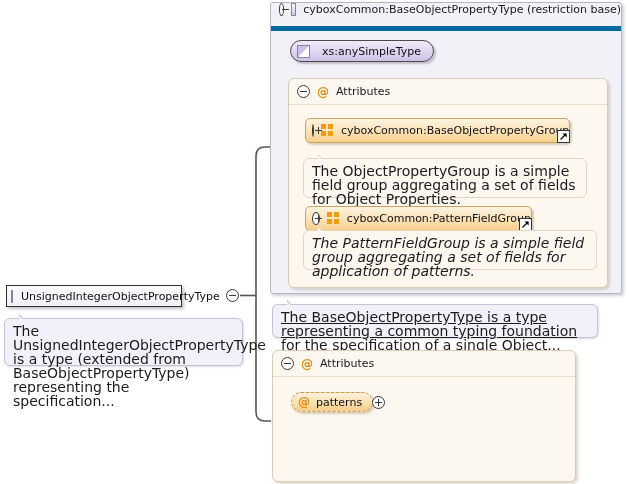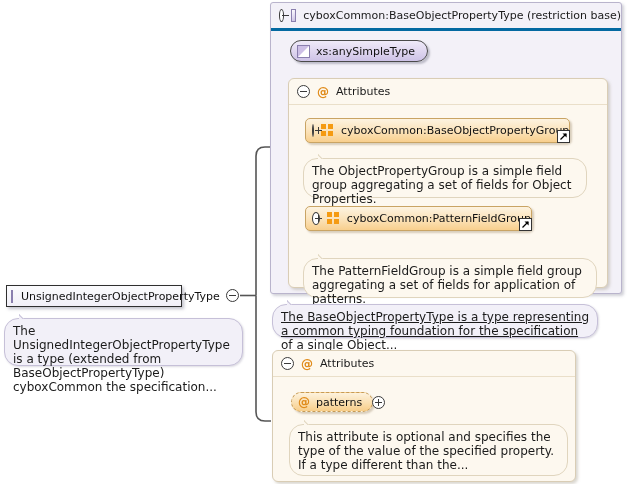--- a/index.html
+++ b/index.html
@@ -57,25 +57,25 @@
     border: 1px solid #b9b4cc;
     border-radius: 3px;
     box-sizing: border-box;
     box-shadow: 2px 2px 3px rgba(120,120,140,0.35);
   }
   .rest-header {
     position: absolute;
     left: 0; top: 0;
     width: 100%; height: 28px;
     display: flex;
-    align-items: center;
+    align-items: flex-start;
     gap: 7px;
     padding-left: 8px;
     box-sizing: border-box;
-    border-bottom: 3px solid #0369a1;
+    border-bottom: 5px solid #0369a1;
   }
   .type-swatch {
     width: 13px; height: 13px;
     background: linear-gradient(135deg,#ffffff 0%, #e8e2f4 45%, #c9bfe0 100%);
     border: 1px solid #8a7fae;
     box-sizing: border-box;
   }
   .rest-title {
     font-size: 11px;
     color: #1a1a1a;
@@ -83,21 +83,21 @@
   }
 
   
   .simple-pill {
     position: absolute;
     left: 290px; top: 40px;
     height: 22px;
     padding: 0 12px 0 6px;
     display: flex;
     align-items: center;
-    gap: 6px;
+    gap: 12px;
     background: linear-gradient(180deg,#efeaf8 0%, #ded5ef 55%, #cdc2e6 100%);
     border: 1.5px solid #4a4a4a;
     border-radius: 11px;
     box-sizing: border-box;
     box-shadow: 2px 2px 2px rgba(110,110,130,0.4);
   }
   .simple-icon {
     width: 13px; height: 13px;
     background: #ffffff;
     border: 1px solid #8a7fae;
@@ -194,23 +194,23 @@
     border-radius: 10px;
     box-sizing: border-box;
     box-shadow: 2px 2px 2px rgba(160,140,110,0.4);
   }
   .attr-pill-label { font-size: 11px; color: #111; }
 
   
   .doc {
     position: absolute;
     box-sizing: border-box;
-    border-radius: 14px;
+    border-radius: 6px;
     padding: 5px 8px;
-    font-size: 12px;
+    font-size: 14px;
     line-height: 14px;
     color: #1b1b1b;
   }
   .doc.cream {
     background: #fdf8ef;
     border: 1px solid #e0d5be;
   }
   .doc.purple {
     background: #f2f0f8;
     border: 1px solid #c6c0d8;
@@ -319,21 +319,21 @@
       </span>
     <span class="group-label">cyboxCommon:PatternFieldGroup</span>
     <span class="link-arrow">
       <svg width="11" height="11" viewBox="0 0 11 11">
         <path d="M2.5 8.5 L8 3" stroke="#000" stroke-width="1.3" fill="none"></path>
         <path d="M4.5 2.5 L8.6 2.5 L8.6 6.6 Z" fill="#000"></path>
       </svg>
     </span>
   </div>
 
-  <div class="doc cream" style="left:303px; top:258px; width:294px; height:40px;">
+  <div class="doc cream" style="left:303px; top:230px; width:294px; height:40px;font-style:italic;">
     <span class="nub" style="left:14px;"></span>
     <span>The PatternFieldGroup is a simple field group aggregating a set of fields for application of patterns.</span>
   </div>
 
   <div class="doc purple" style="left:272px; top:304px; width:326px; height:34px;text-decoration:underline;">
     <span class="nub" style="left:14px;"></span>
     <span>The BaseObjectPropertyType is a type representing a common typing foundation for the specification of a single Object...</span>
   </div>
 
   <div class="attr-panel" style="left:272px; top:350px; width:304px; height:132px;">
@@ -343,29 +343,25 @@
       <span class="attr-head-label">Attributes</span>
     </div>
   </div>
 
   <div class="attr-pill" style="left:291px; top:392px;">
     <span class="at-glyph">@</span>
     <span class="attr-pill-label">patterns</span>
   </div>
   <div class="toggle plus" style="position:absolute; left:372px; top:396px;"></div>
 
-  <div class="doc cream" style="left:289px; top:424px; width:279px; height:52px;">
-    <span class="nub" style="left:14px;"></span>
-    <span>This attribute is optional and specifies the type of the value of the specified property. If a type different than the...</span>
-  </div>
 
   <div class="root-node">
     <span class="type-swatch"></span>
     <span class="root-label">UnsignedIntegerObjectPropertyType</span>
   </div>
   <div class="toggle" style="position:absolute; left:226px; top:289px;"></div>
 
   <div class="doc purple" style="left:4px; top:318px; width:239px; height:48px;">
     <span class="nub" style="left:14px;"></span>
-    <span>The UnsignedIntegerObjectPropertyType is a type (extended from BaseObjectPropertyType) cyboxCommon the specification...</span>
+    <span>The UnsignedIntegerObjectPropertyType is a type (extended from BaseObjectPropertyType) representing the specification...</span>
   </div>
 
 </div>
 
 </body></html>

